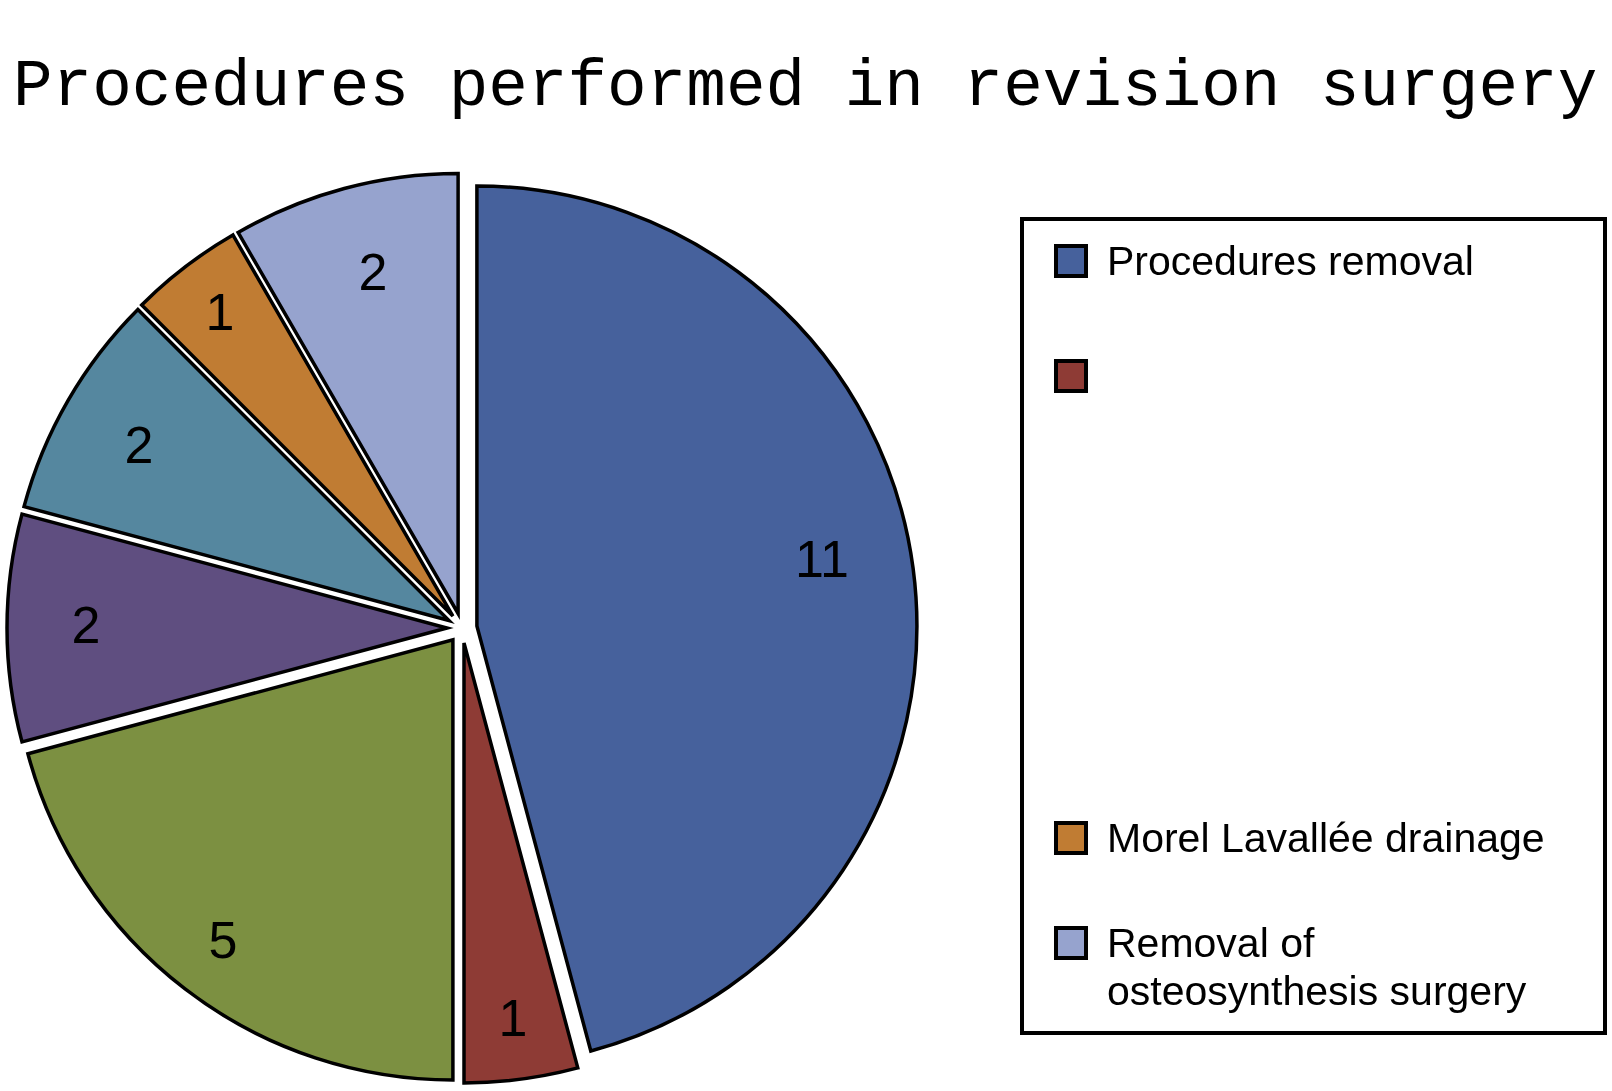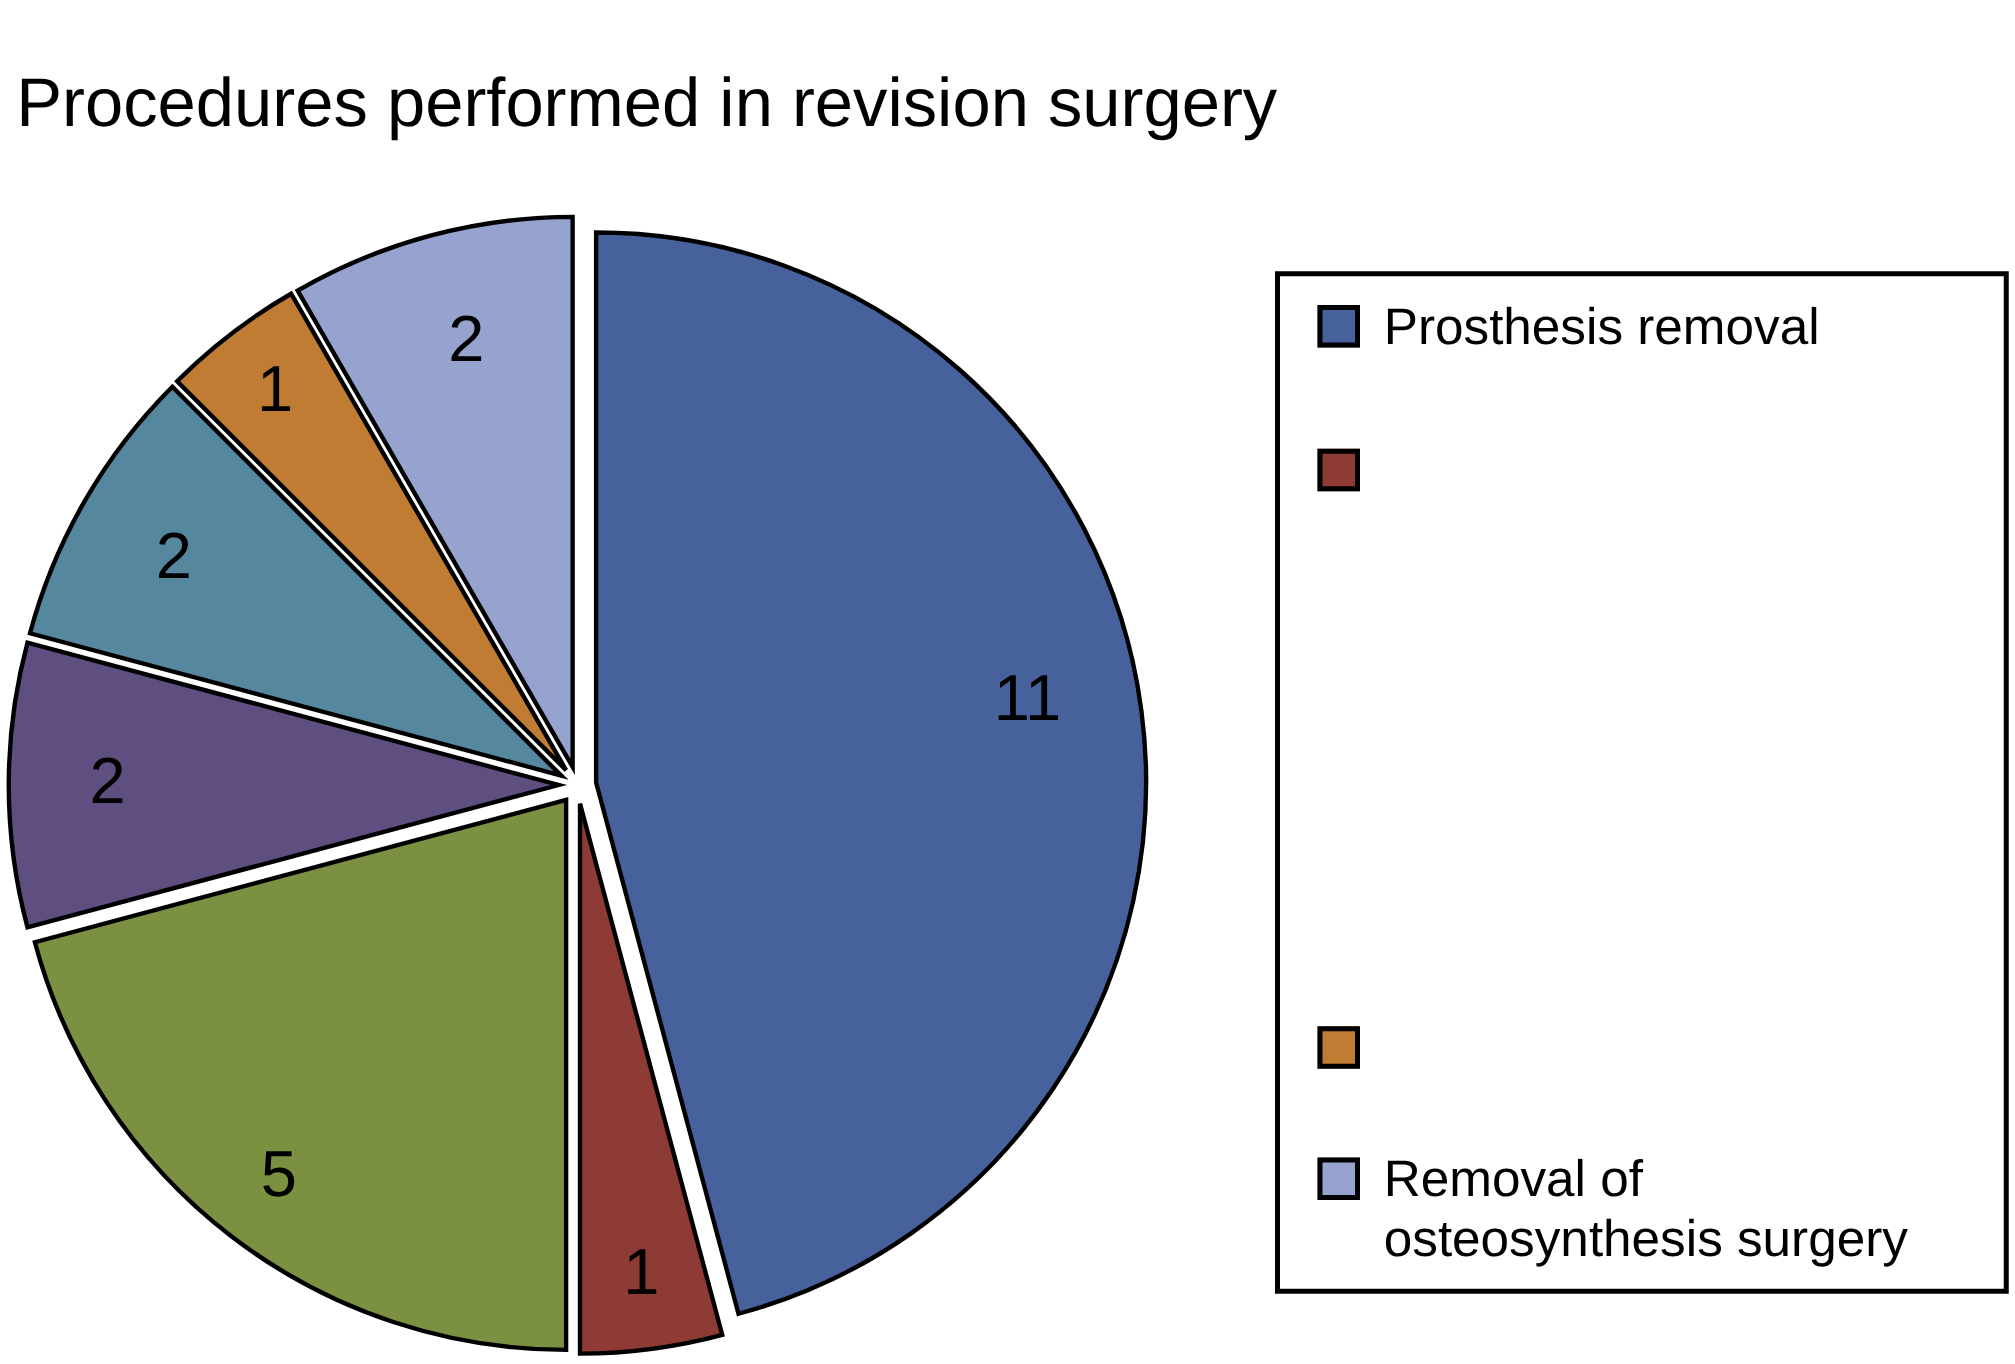--- a/index.html
+++ b/index.html
@@ -7,24 +7,25 @@
     width:1612px;height:1091px;
     background:#ffffff;
     font-family:"Liberation Sans", sans-serif;
     position:relative;
     overflow:hidden;
     color:#000;
   }
   .chart-title{
     position:absolute;
     left:13px;top:50px;
-    font-size:55px;
+    font-size:66px;
     font-weight:400;
     color:#000;
     white-space:nowrap;
+    font-family:Liberation Mono, monospace;
   }
   #pie-svg{
     position:absolute;
     left:0;top:0;
     width:1612px;height:1091px;
   }
   .legend-box{
     position:absolute;
     left:1020px;top:217px;
     width:587px;height:818px;
@@ -79,25 +80,26 @@
       <text x="86" y="625" text-anchor="middle" dominant-baseline="central" class="pie-value" fill="#000000">2</text>
       <text x="139" y="445" text-anchor="middle" dominant-baseline="central" class="pie-value" fill="#000000">2</text>
       <text x="220" y="312" text-anchor="middle" dominant-baseline="central" class="pie-value" fill="#000000">1</text>
       <text x="373" y="272" text-anchor="middle" dominant-baseline="central" class="pie-value" fill="#000000">2</text>
     </g>
 </svg>
 
 <div class="legend-box">
   <div class="legend-row" style="top:16px">
     <span class="swatch" style="background: rgb(70, 97, 156);"></span>
-    <span class="legend-label">Prosthesis removal</span>
+    <span class="legend-label">Procedures removal</span>
   </div>
   <div class="legend-row" style="top:131px">
     <span class="swatch" style="background: rgb(142, 59, 53);"></span>
   </div>
   <div class="legend-row" style="top:593px">
     <span class="swatch" style="background: rgb(192, 124, 51);"></span>
+    <span class="legend-label">Morel Lavallée drainage</span>
   </div>
   <div class="legend-row" style="top:698px">
     <span class="swatch" style="background: rgb(150, 163, 206);"></span>
     <span class="legend-label">Removal of osteosynthesis surgery</span>
   </div>
 </div>
 
 </body></html>

